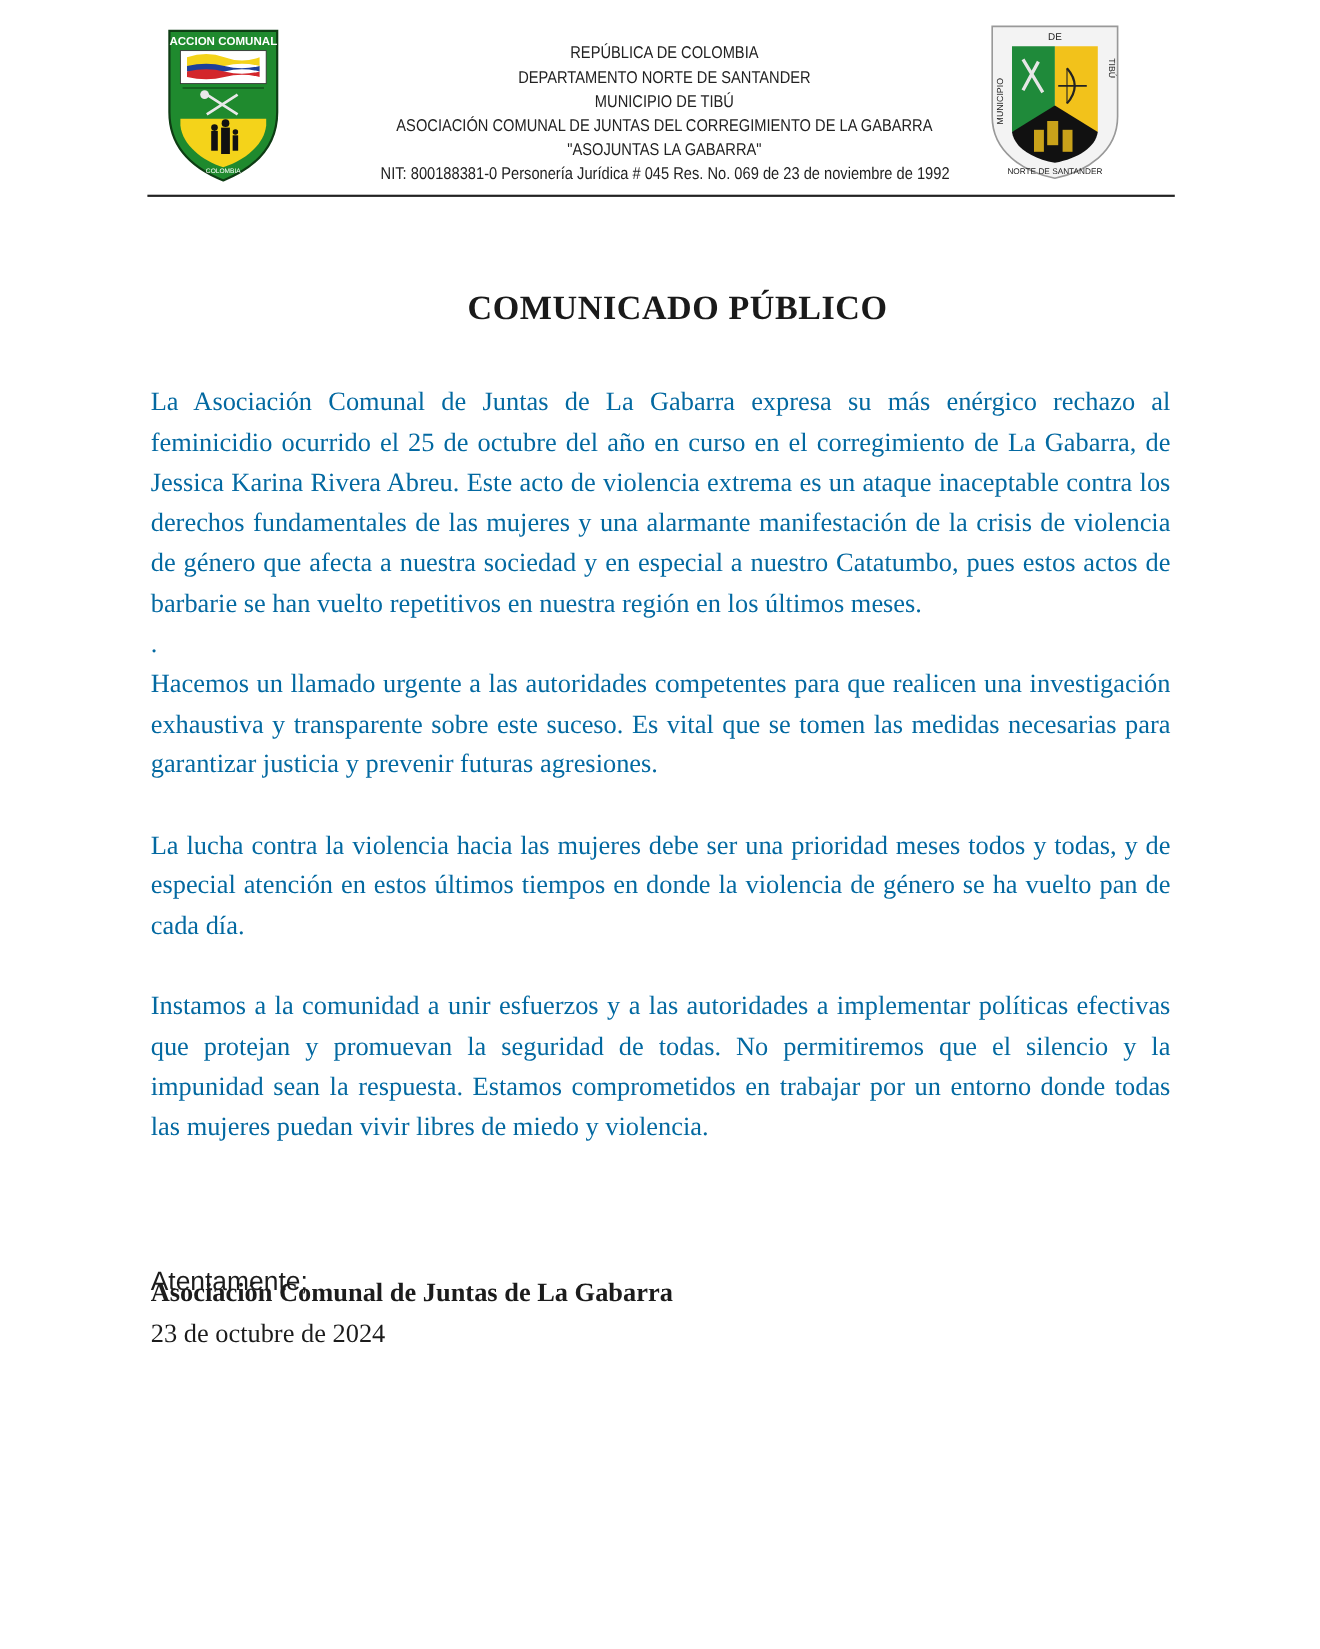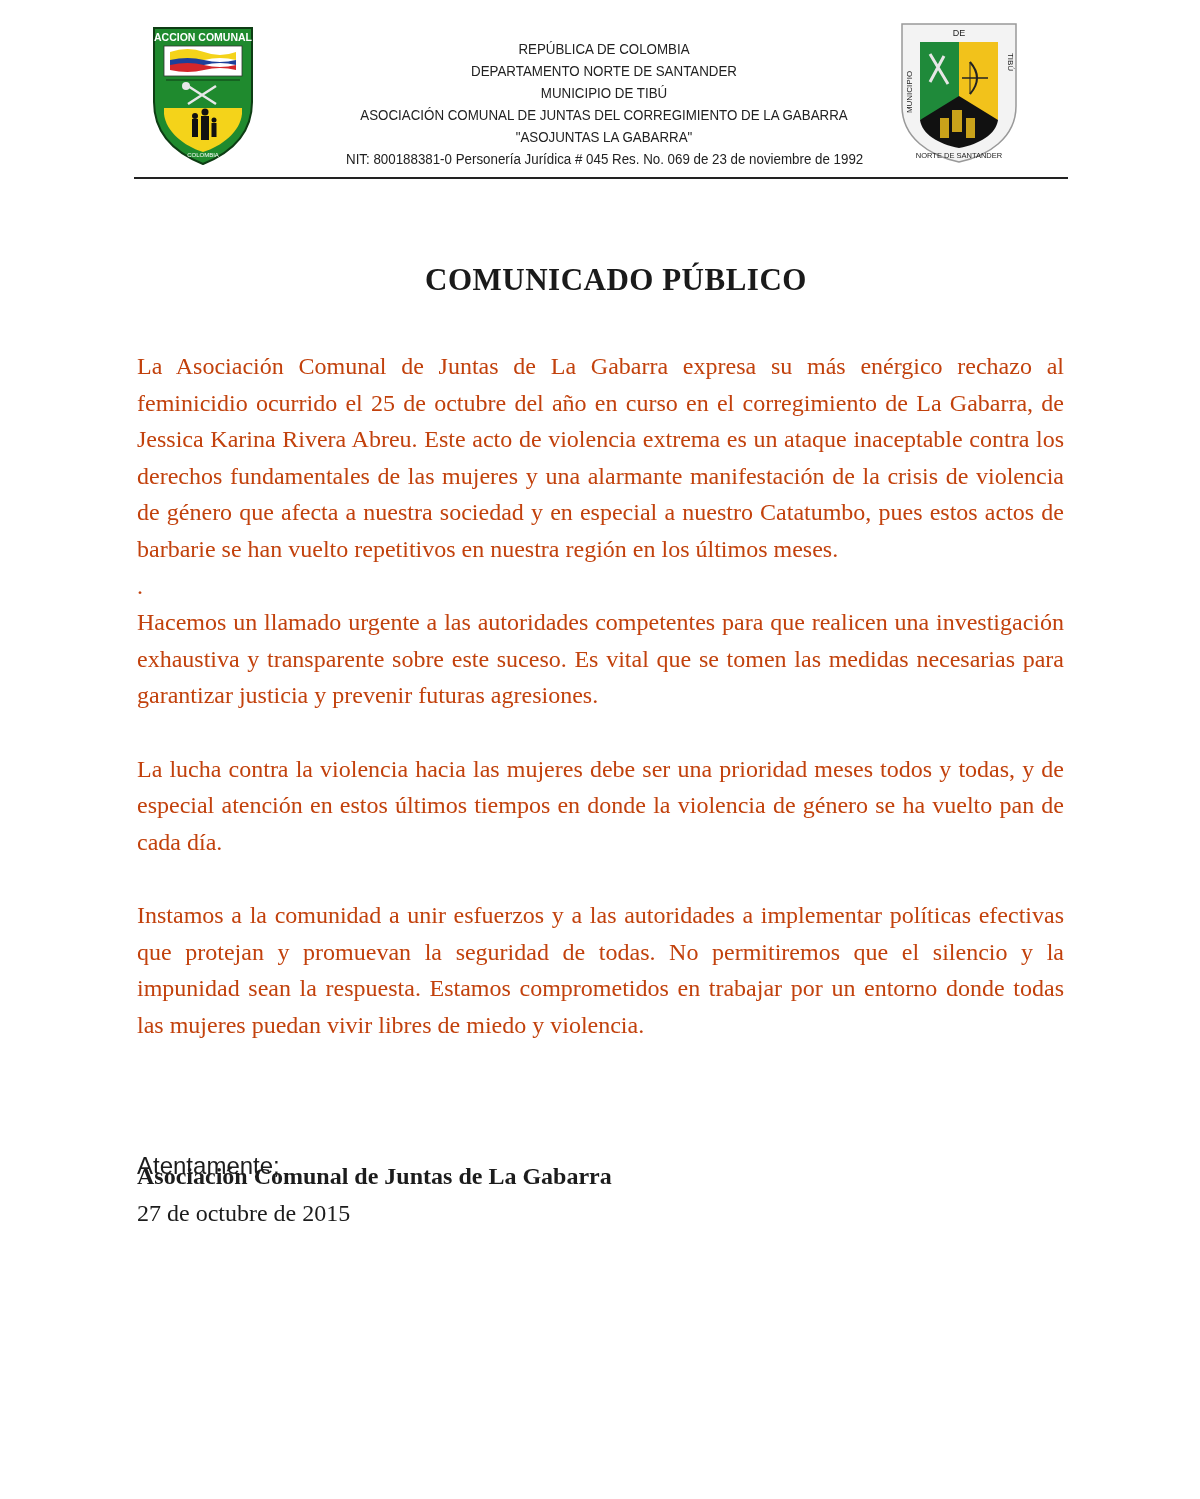--- a/index.html
+++ b/index.html
@@ -8,21 +8,21 @@
     .logo-left { position: absolute; left: 16px; top: 4px; width: 106px; height: 142px; }
     .logo-right { position: absolute; left: 766px; top: 2px; width: 118px; height: 142px; }
     .header-text { position: absolute; left: 170px; top: 18px; width: 600px; text-align: center;
       font-family: "Liberation Sans", sans-serif; font-size: 15.5px; line-height: 22px; color: #222;
       transform: scaleX(0.86); transform-origin: center top; }
     .header-text div { white-space: nowrap; }
     .rule { position: absolute; left: 134px; top: 177px; width: 934px; height: 2px; background: #222; }
     .title { position: absolute; left: 16px; width: 1200px; top: 262px; text-align: center;
       font-family: "Liberation Serif", serif; font-weight: bold; font-size: 31px; letter-spacing: 0.5px; color: #1a1a1a; }
     .body { position: absolute; left: 137px; top: 348px; width: 927px;
-      font-family: "Liberation Serif", serif; font-size: 24px; line-height: 36.6px; color: #c2410c; }
+      font-family: "Liberation Serif", serif; font-size: 24px; line-height: 36.6px; color: #0369a1; }
     .para { text-align: justify; margin: 0; }
     .gap { height: 36.6px; }
     .dot { height: 36.6px; line-height: 36.6px; }
     .closing { position: absolute; left: 137px; top: 1152px; font-family: Liberation Sans, sans-serif; font-size: 24px; color: #1c1c1c; }
     .sig { position: absolute; left: 137px; top: 1158px; font-family: "Liberation Serif", serif; font-size: 24px; line-height: 37px; color: #1c1c1c; }
     .sig .org { font-weight: bold; }
   </style>
 </head>
 <body>
 
@@ -86,14 +86,14 @@
   <div class="gap"></div>
   <p class="para">La lucha contra la violencia hacia las mujeres debe ser una prioridad meses todos y todas, y de especial atención en estos últimos tiempos en donde la violencia de género se ha vuelto pan de cada día.</p>
   <div class="gap"></div>
   <p class="para">Instamos a la comunidad a unir esfuerzos y a las autoridades a implementar políticas efectivas que protejan y promuevan la seguridad de todas. No permitiremos que el silencio y la impunidad sean la respuesta. Estamos comprometidos en trabajar por un entorno donde todas las mujeres puedan vivir libres de miedo y violencia.</p>
 </div>
 
 <div class="closing">Atentamente;</div>
 
 <div class="sig">
   <div class="org">Asociación Comunal de Juntas de La Gabarra</div>
-  <div>27 de octubre de 2015</div>
+  <div>23 de octubre de 2024</div>
 </div>
 
 </body></html>

